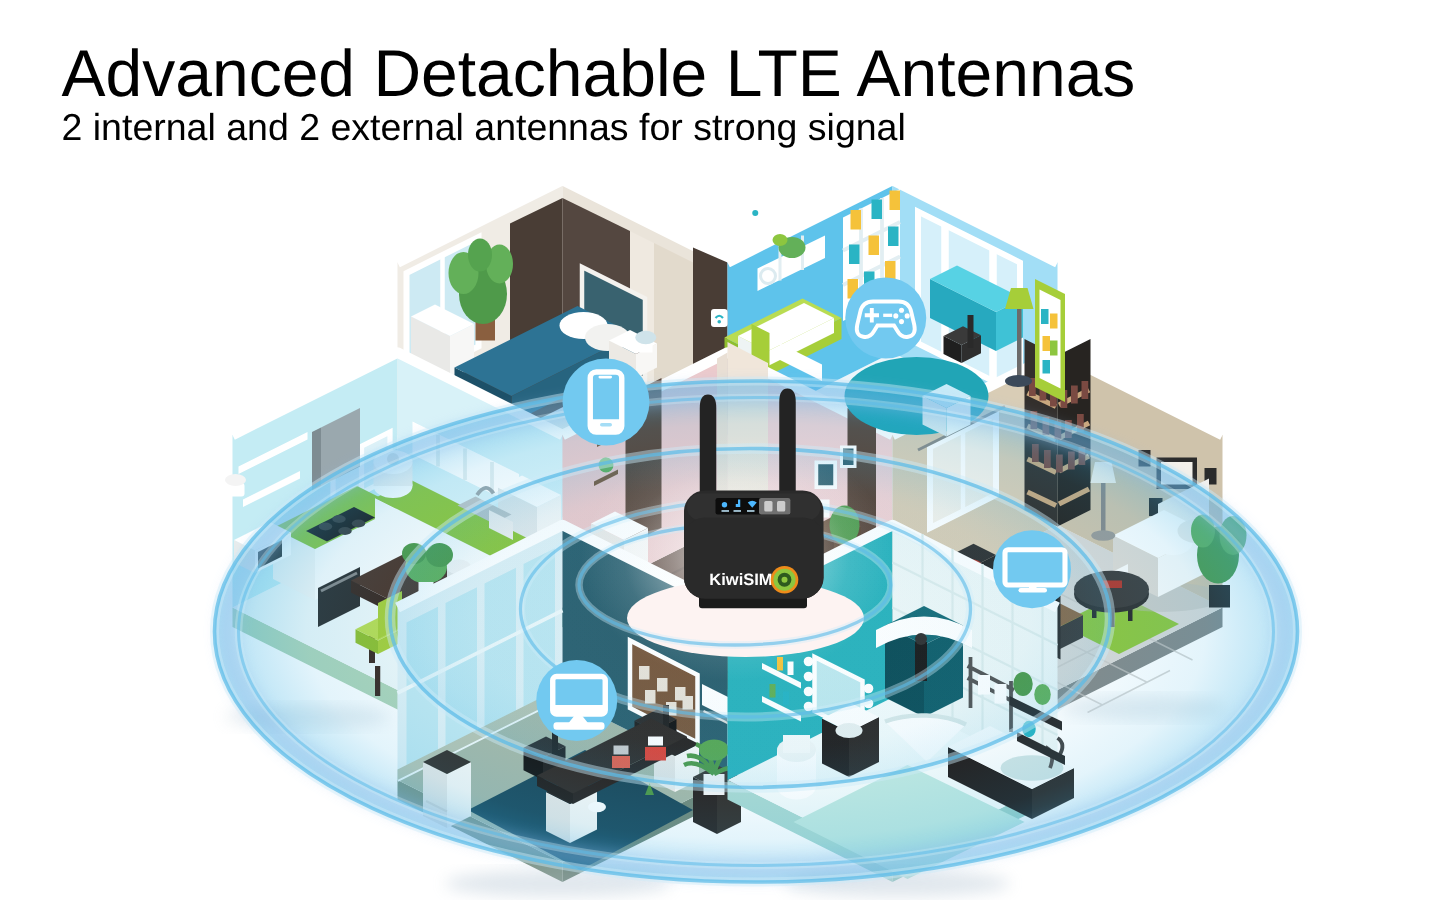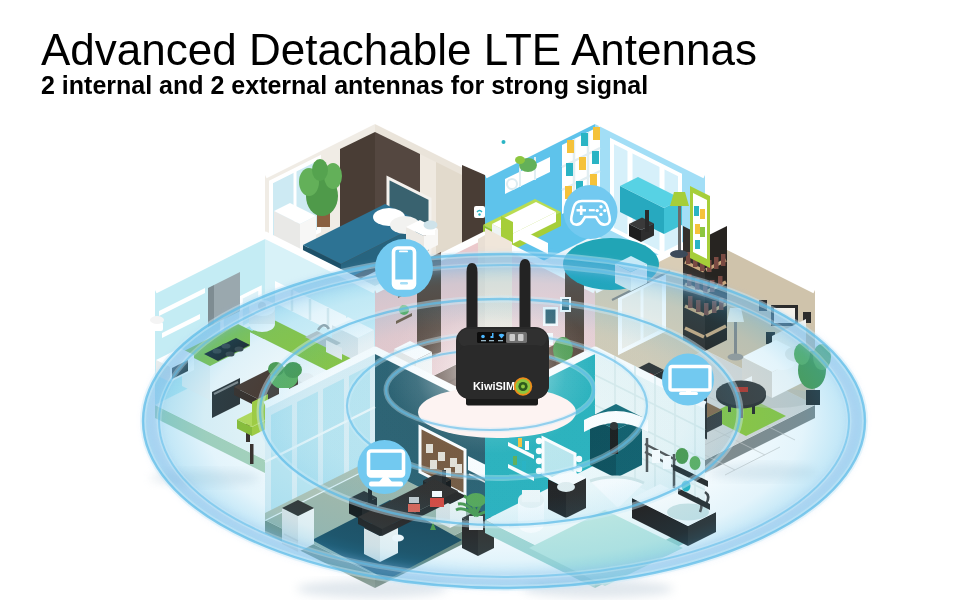--- a/index.html
+++ b/index.html
@@ -1,17 +1,17 @@
 <!DOCTYPE html>
 <html><head><meta charset="utf-8">
 <style>
 html,body{margin:0;padding:0;background:#ffffff;width:970px;height:600px;overflow:hidden}
 .wrap{position:relative;width:970px;height:600px;font-family:"Liberation Sans",sans-serif}
 h1{position:absolute;left:41px;top:28px;margin:0;font-size:44px;line-height:1;color:#000;font-weight:normal}
-h2{position:absolute;left:41px;top:73px;margin:0;font-size:25px;line-height:1;color:#000;font-weight:bold}
+h2{position:absolute;left:41px;top:73px;margin:0;font-size:25px;line-height:1;color:#000;font-weight:normal}
 svg{position:absolute;left:0;top:0}
 </style></head>
 <body>
 <div class="wrap">
 <svg width="970" height="600" viewBox="0 0 970 600">
 <defs>
 <radialGradient id="gOuter" cx="50%" cy="50%" r="50%">
   <stop offset="0%" stop-color="#29abe2" stop-opacity="0"></stop>
   <stop offset="60%" stop-color="#29abe2" stop-opacity="0.03"></stop>
   <stop offset="83%" stop-color="#29abe2" stop-opacity="0.13"></stop>

